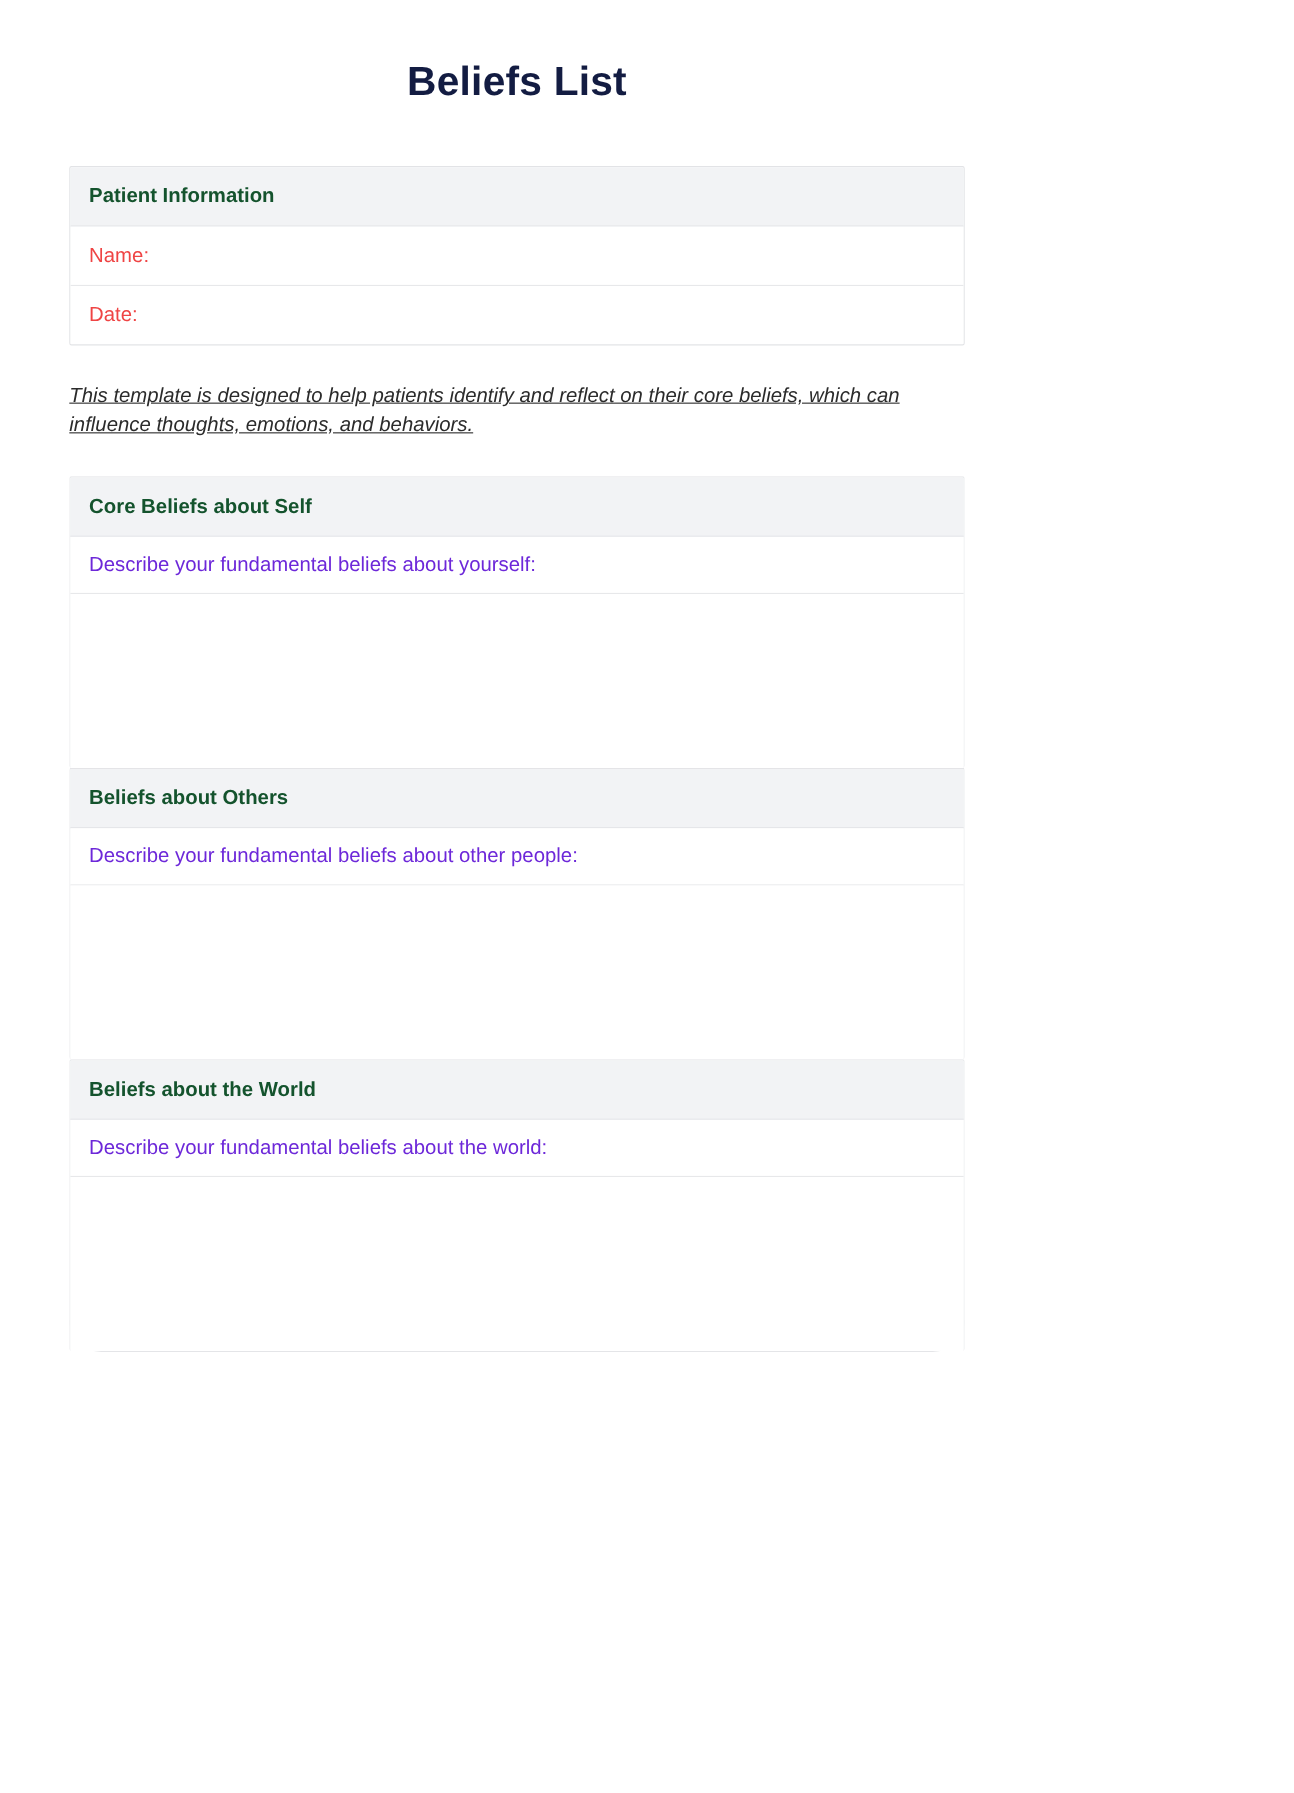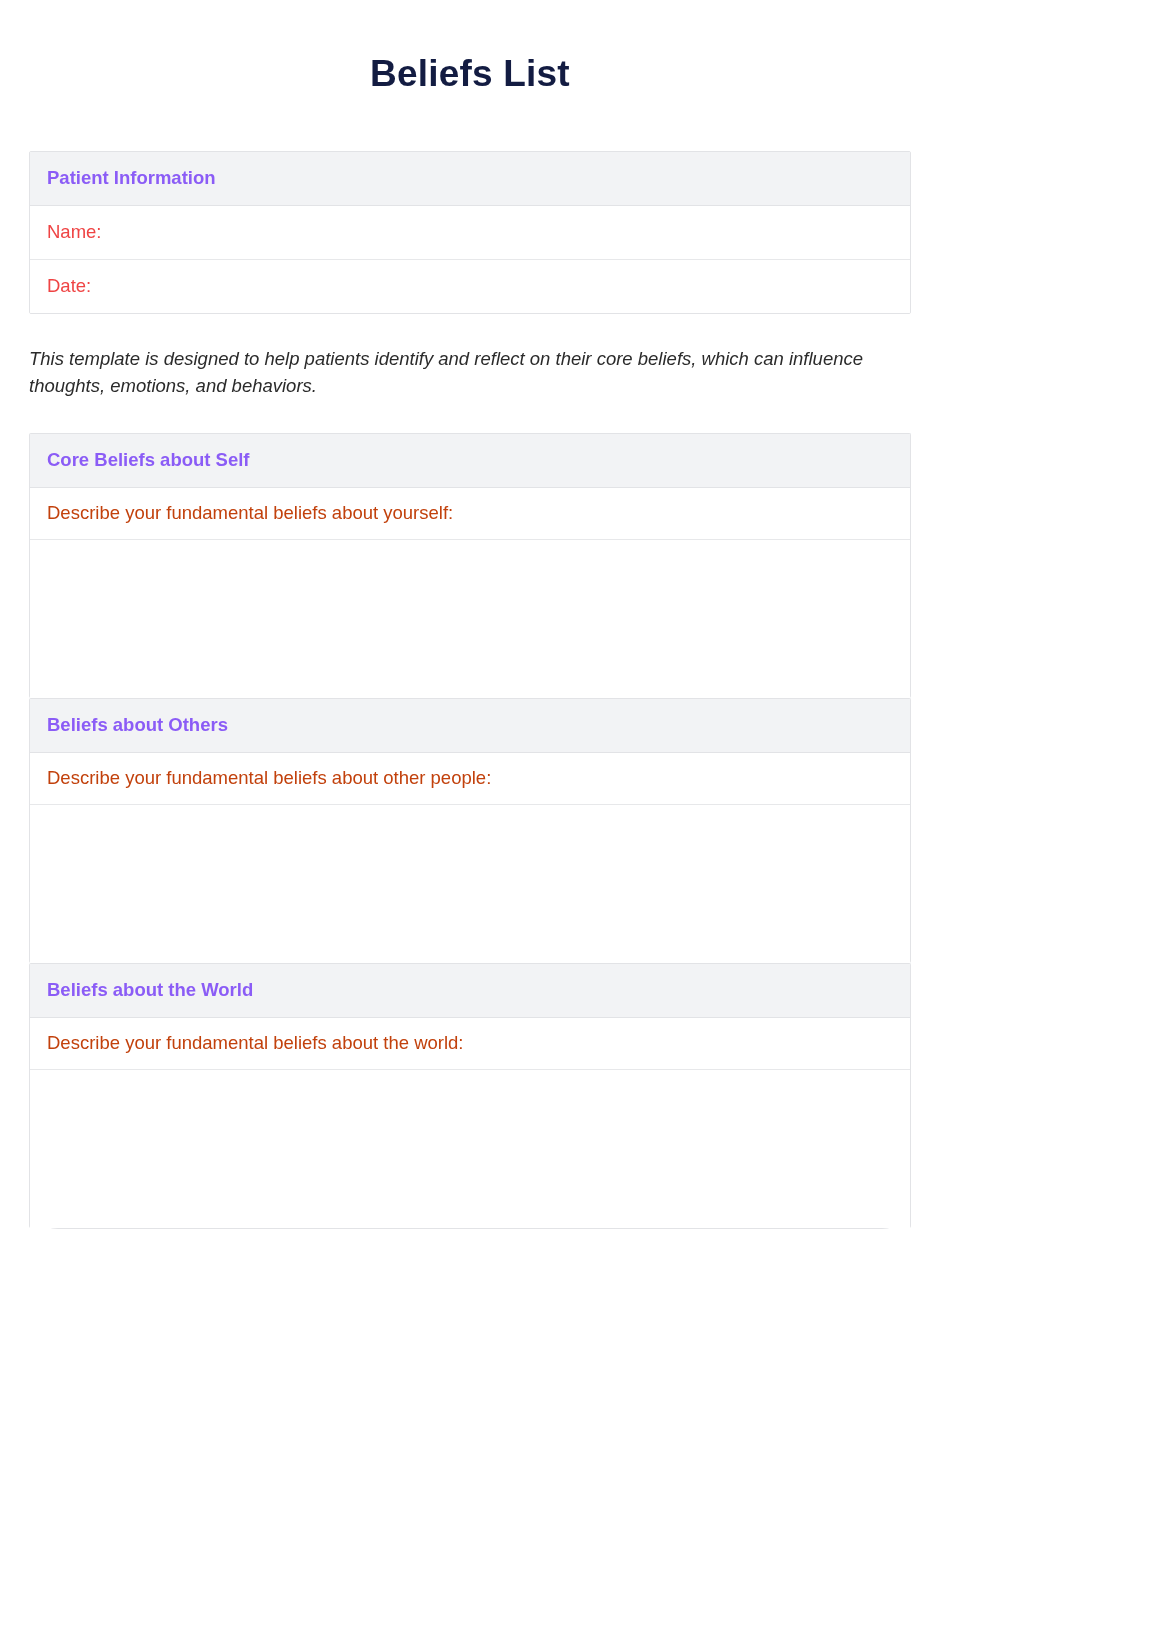--- a/index.html
+++ b/index.html
@@ -11,21 +11,21 @@
     width: 1176px;
     height: 1630px;
     font-family: "Liberation Sans", sans-serif;
     color: #1f1f1f;
     overflow: hidden;
   }
   .page {
     width: 940px;
     height: 1630px;
     box-sizing: border-box;
-    padding: 0 29px;
+    padding: 0 63px;
     position: relative;
   }
   .doc-title {
     text-align: center;
     font-size: 37px;
     font-weight: bold;
     color: #131c42;
     letter-spacing: 0.2px;
     margin: 0;
     padding-top: 52px;
@@ -48,53 +48,54 @@
     margin-top: 34px;
     border-bottom: 1px solid #e2e3e6;
     border-radius: 29px;
   }
   .row-header {
     background: #f2f3f5;
     border-bottom: 1px solid #e2e3e6;
     padding: 14px 17px;
     font-size: 18.5px;
     font-weight: bold;
-    color: #8b5cf6;
+    color: #14532d;
     line-height: 1.35;
   }
   .row-field {
     background: #ffffff;
     border-bottom: 1px solid #e7e8ea;
     padding: 14px 17px;
     font-size: 18.5px;
     color: #ef4444;
     line-height: 1.35;
   }
   .row-field.last {
     border-bottom: none;
   }
   .row-prompt {
     background: #ffffff;
     border-bottom: 1px solid #e7e8ea;
     padding: 13px 17px;
     font-size: 18.5px;
-    color: #c2410c;
+    color: #6d28d9;
     line-height: 1.35;
   }
   .row-answer {
     background: #ffffff;
     height: 158px;
   }
   .intro-note {
     margin: 32px 0 0 0;
     font-size: 18.5px;
     font-style: italic;
     color: #2b2b2b;
     line-height: 1.42;
     max-width: 1000px;
+    text-decoration: underline;
   }
 </style>
 </head>
 <body>
 
 <div class="page">
 
   <h1 class="doc-title">Beliefs List</h1>
 
   <div class="table-block">

